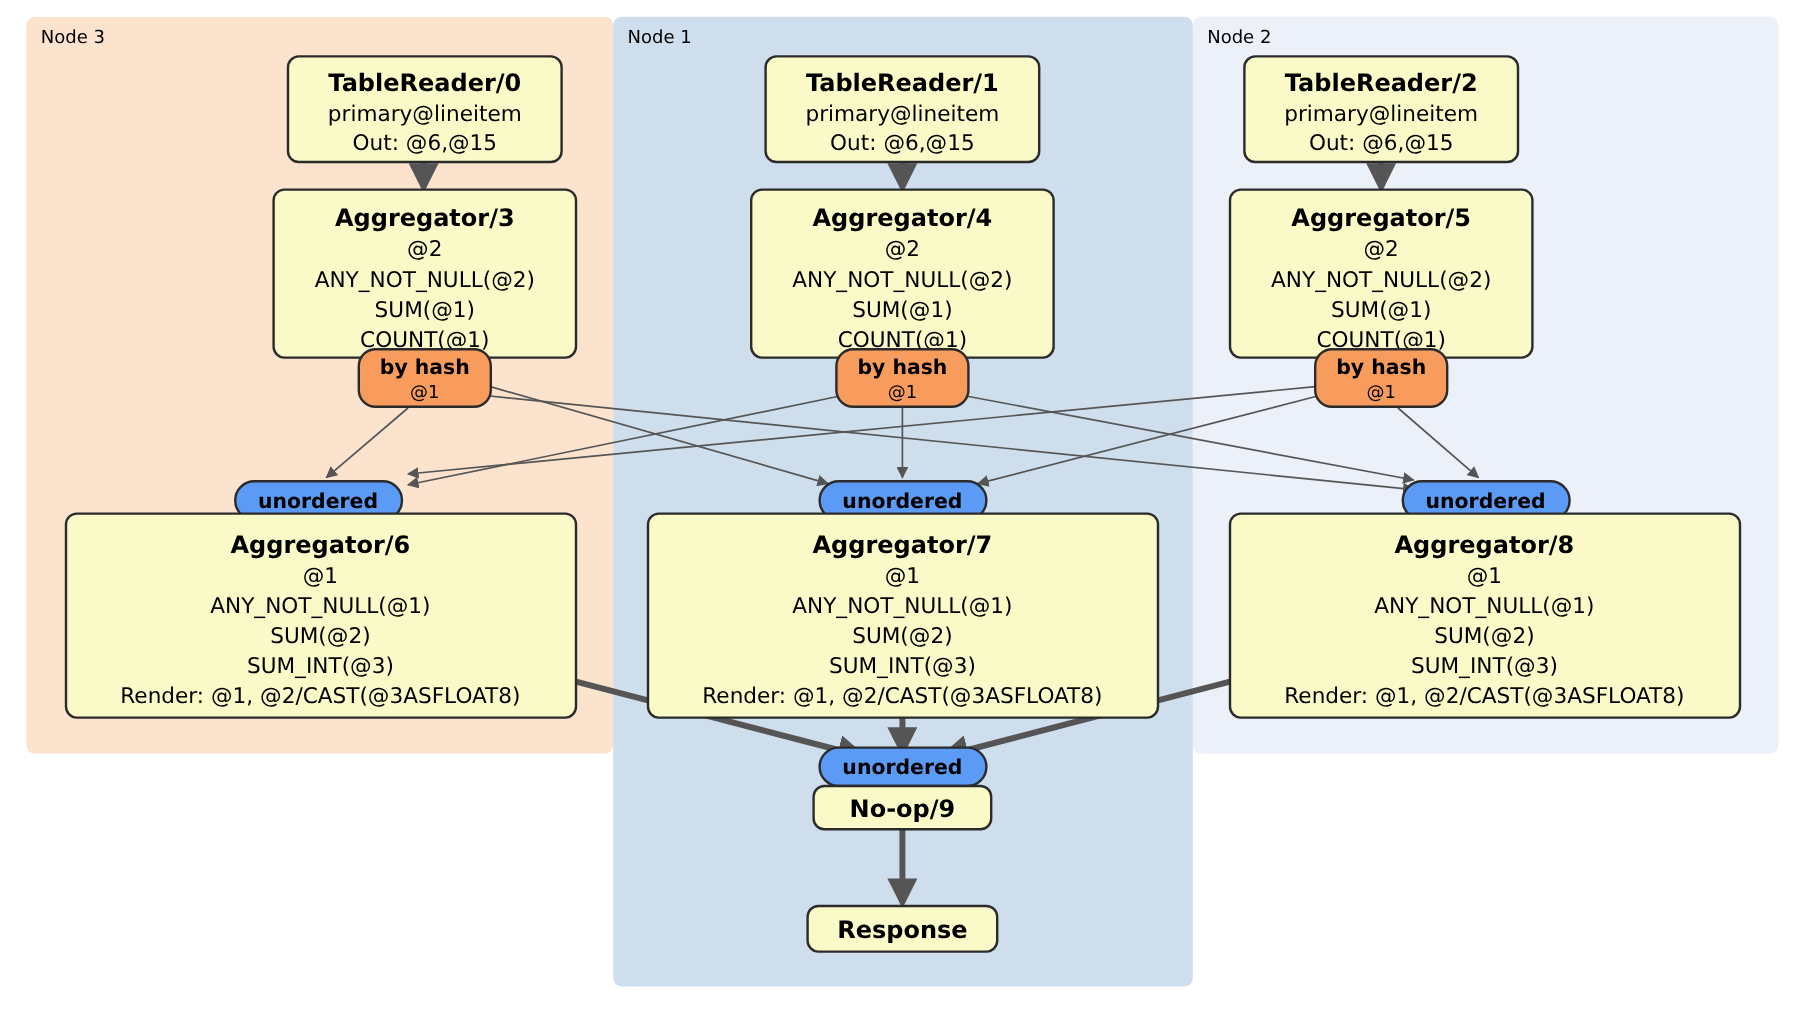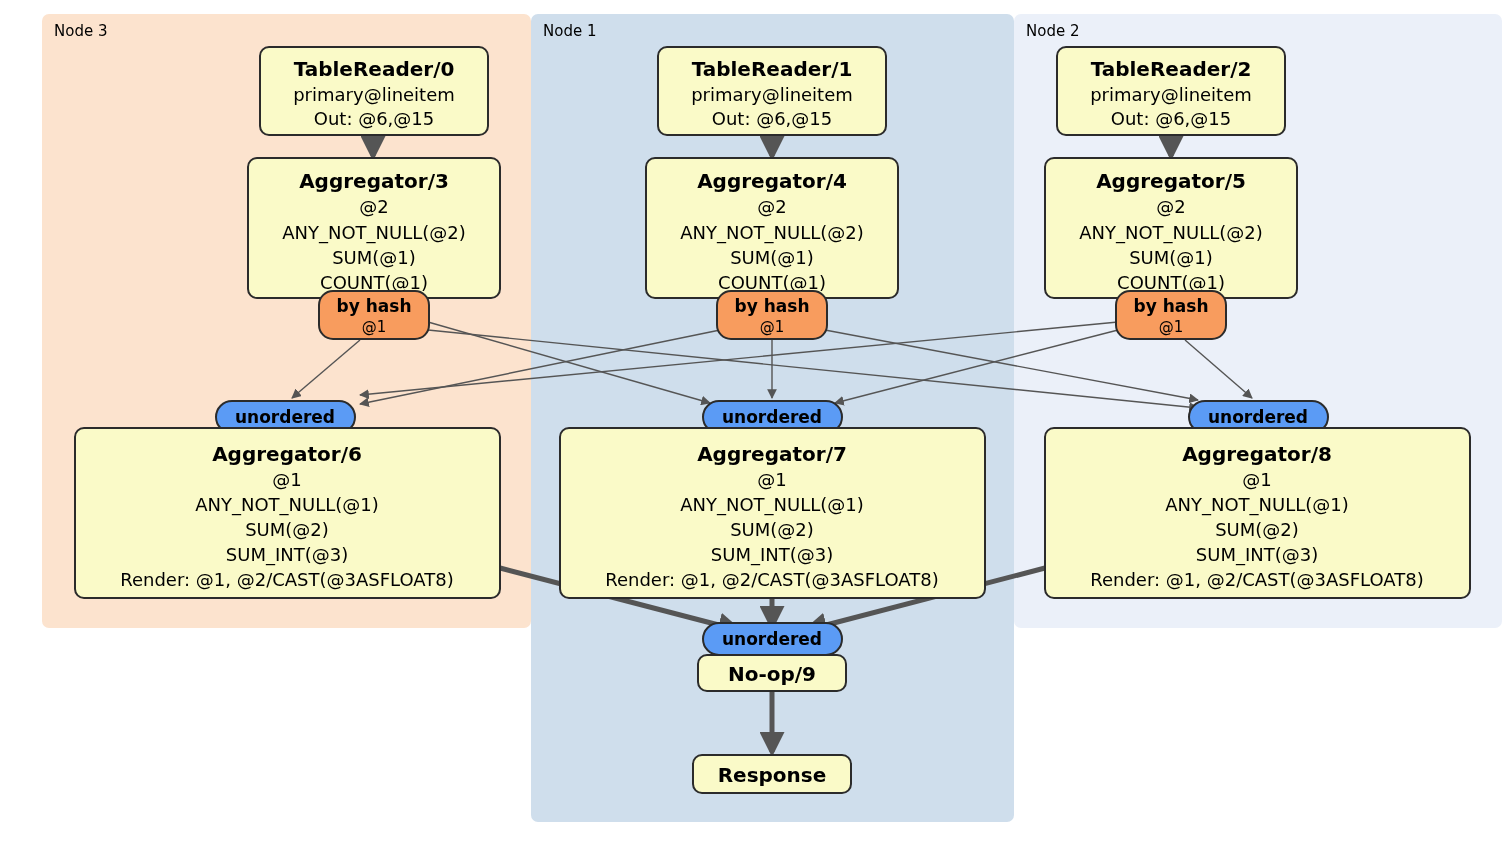--- a/index.html
+++ b/index.html
@@ -10,21 +10,20 @@
   body {
     width: 1504px;
     height: 842px;
     font-family: "DejaVu Sans", sans-serif;
     overflow: hidden;
   }
   #diagram-root {
     position: relative;
     width: 1364px;
     height: 842px;
-    margin-left: 20px;
   }
   svg.flow { display: block; }
 
   
   .cluster-rect {
     stroke: none;
   }
   .cluster-label {
     font-family: "DejaVu Sans", sans-serif;
     font-size: 15px;

